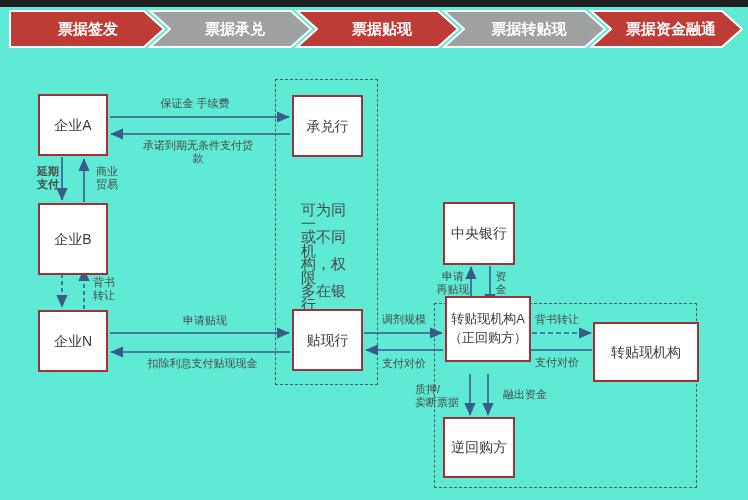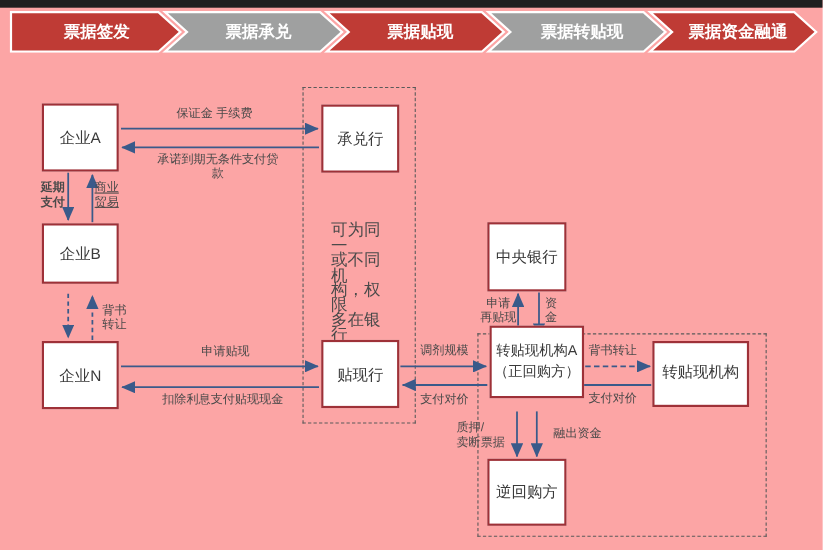--- a/index.html
+++ b/index.html
@@ -1,17 +1,17 @@
 <!DOCTYPE html>
 <html><head>
 <meta charset="utf-8">
 <style>
   html,body{margin:0;padding:0;background:#ffffff;}
   body{font-family:"Liberation Sans","DejaVu Sans",sans-serif;}
-  #stage{position:relative;width:748px;height:500px;background:#fca5a5;overflow:hidden;}
+  #stage{position:relative;width:748px;height:500px;background:#5eead4;overflow:hidden;}
 
   .topbar{position:absolute;left:0;top:0;width:748px;height:7px;background:#1f1f1f;}
 
   .banner-svg{position:absolute;left:0;top:10px;width:748px;height:38px;}
   .banner-svg text{font-family:"Liberation Sans","DejaVu Sans",sans-serif;font-size:15px;font-weight:bold;fill:#ffffff;}
 
   .node{position:absolute;box-sizing:border-box;background:#ffffff;border:2.5px solid #9e3138;
         display:flex;align-items:center;justify-content:center;text-align:center;
         color:#3a3a3a;font-size:14px;line-height:1.45;z-index:3;}
   .node.small-text{font-size:13px;padding:2px;}
@@ -80,34 +80,34 @@
       <line x1="471" y1="307" x2="471" y2="267" marker-end="url(#arw)"></line>
       <line x1="490" y1="266" x2="490" y2="306" marker-end="url(#arw)"></line>
       <line x1="516" y1="333" x2="591" y2="333" marker-end="url(#arw)" stroke-dasharray="5,3"></line>
       <line x1="592" y1="350" x2="518" y2="350" marker-end="url(#arw)"></line>
       <line x1="470" y1="374" x2="470" y2="415" marker-end="url(#arw)"></line>
       <line x1="488" y1="374" x2="488" y2="415" marker-end="url(#arw)"></line>
     </g>
   </svg>
 
   <div class="node" style="left:38px;top:94px;width:70px;height:62px;">企业A</div>
-  <div class="node" style="left:38px;top:203px;width:70px;height:55px;">企业B</div>
+  <div class="node" style="left:38px;top:203px;width:70px;height:72px;">企业B</div>
   <div class="node" style="left:38px;top:310px;width:70px;height:62px;">企业N</div>
   <div class="node" style="left:292px;top:95px;width:71px;height:62px;">承兑行</div>
   <div class="node" style="left:292px;top:309px;width:71px;height:62px;">贴现行</div>
   <div class="node" style="left:443px;top:202px;width:72px;height:63px;">中央银行</div>
   <div class="node small-text" style="left:445px;top:296px;width:86px;height:66px;">转贴现机构A（正回购方）</div>
-  <div class="node" style="left:593px;top:310px;width:88px;height:60px;font-family:Liberation Mono, monospace;">转贴现机构</div>
+  <div class="node" style="left:593px;top:322px;width:106px;height:60px;">转贴现机构</div>
   <div class="node" style="left:443px;top:417px;width:72px;height:61px;">逆回购方</div>
 
   <div class="edge-label center" style="left:150px;top:97px;width:90px;">保证金 手续费</div>
   <div class="edge-label center" style="left:139px;top:139px;width:118px;">承诺到期无条件支付贷款</div>
   <div class="edge-label" style="left:37px;top:165px;width:26px;font-weight:bold;">延期
 支付</div>
-  <div class="edge-label" style="left:86px;top:165px;width:26px;text-decoration:underline;">商业
+  <div class="edge-label" style="left:96px;top:165px;width:26px;">商业
 贸易</div>
   <div class="edge-label" style="left:93px;top:276px;width:26px;">背书
 转让</div>
   <div class="edge-label center" style="left:170px;top:314px;width:70px;">申请贴现</div>
   <div class="edge-label center" style="left:145px;top:357px;width:115px;">扣除利息支付贴现现金</div>
   <div class="edge-label center" style="left:380px;top:313px;width:48px;">调剂规模</div>
   <div class="edge-label center" style="left:380px;top:357px;width:48px;">支付对价</div>
   <div class="edge-label center" style="left:435px;top:270px;width:36px;">申请
 再贴现</div>
   <div class="edge-label center" style="left:494px;top:270px;width:14px;">资

